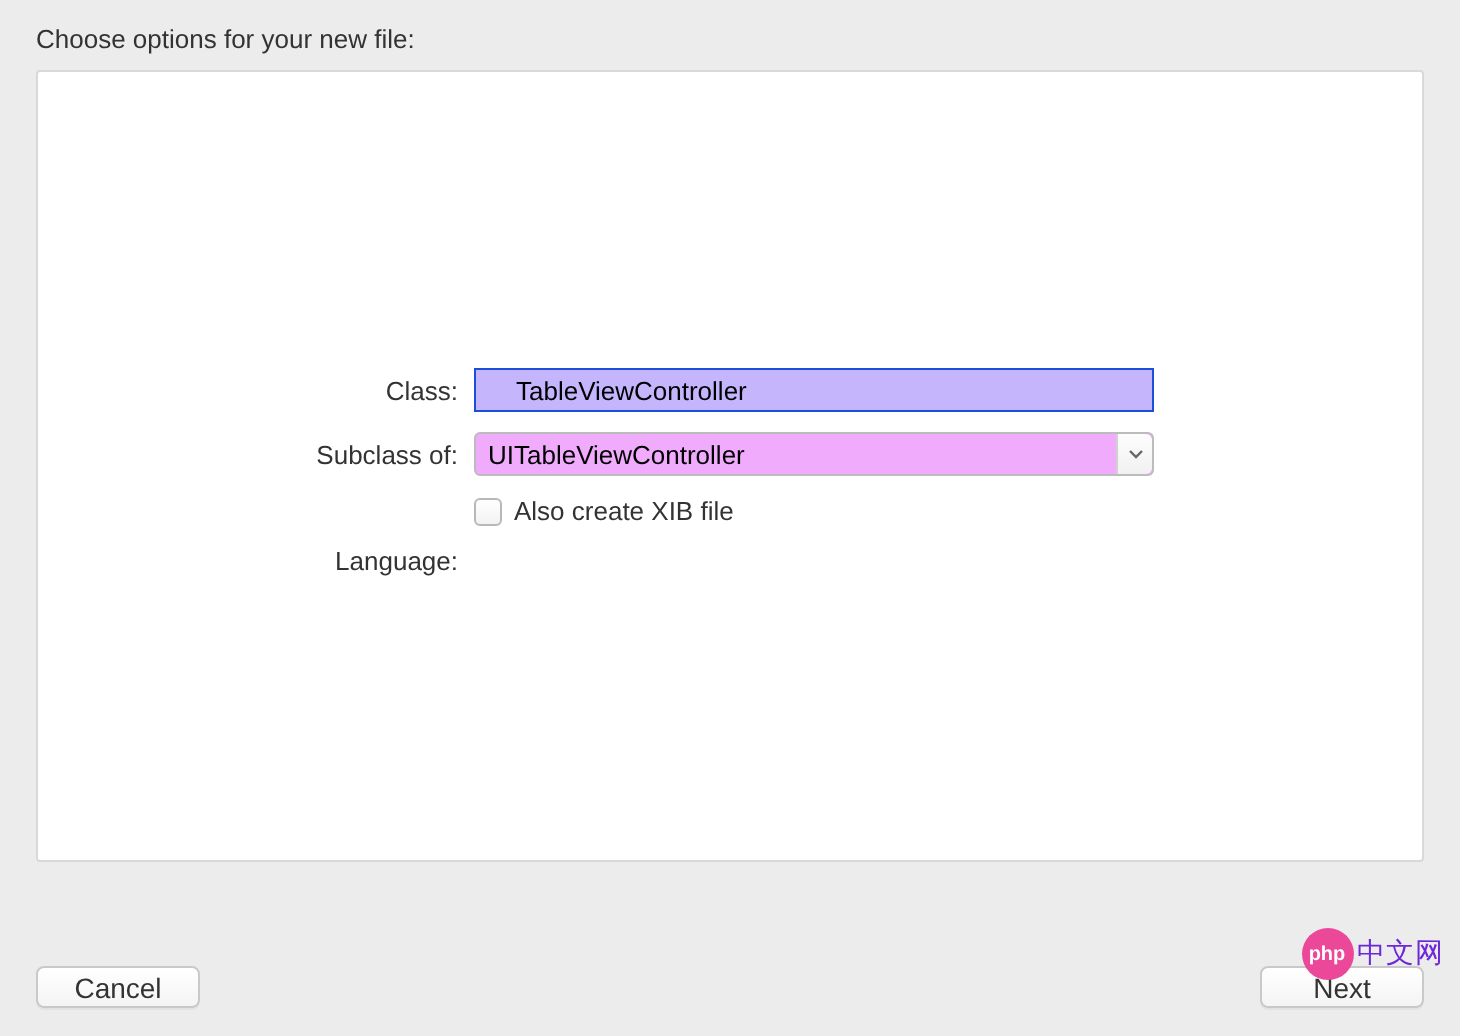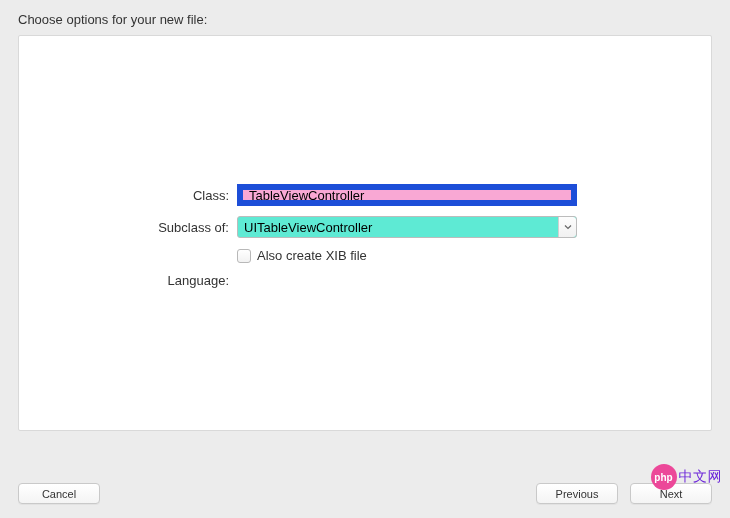--- a/index.html
+++ b/index.html
@@ -47,38 +47,38 @@
       font-size: 13px;
       color: #333;
     }
     .form-control-wrap {
       width: 340px;
       position: relative;
     }
     .text-input {
       width: 100%;
       height: 22px;
-      border: 6px solid #1d4ed8;
+      border: 1px solid #1d4ed8;
       border-radius: 0;
-      padding: 2px 6px;
+      padding: 2px 20px;
       font-size: 13px;
       font-family: inherit;
       outline: none;
-      background: #f9a8d4;
+      background: #c4b5fd;
     }
     .combo-input {
       width: 100%;
       height: 22px;
       border: 1px solid #bcbcbc;
       border-radius: 3px;
       padding: 2px 24px 2px 6px;
       font-size: 13px;
       font-family: inherit;
       outline: none;
-      background: #5eead4;
+      background: #f0abfc;
       position: relative;
     }
     .combo-button {
       position: absolute;
       right: 1px;
       top: 1px;
       width: 18px;
       height: 20px;
       border-left: 1px solid #d0d0d0;
       display: flex;
@@ -143,21 +143,21 @@
     .footer-right {
       display: flex;
       gap: 12px;
     }
     .btn {
       min-width: 82px;
       height: 21px;
       border: 1px solid #c9c9c9;
       border-radius: 4px;
       background: linear-gradient(#ffffff, #f4f4f4);
-      font-size: 11px;
+      font-size: 14px;
       font-family: inherit;
       color: #333;
       cursor: default;
       padding: 0 14px;
       display: flex;
       align-items: center;
       justify-content: center;
       box-shadow: 0 1px 0 rgba(0,0,0,0.04);
     }
     .watermark {
@@ -238,21 +238,20 @@
     </div>
 
   </div>
 </div>
 
 <div class="footer">
   <div>
     <button class="btn">Cancel</button>
   </div>
   <div class="footer-right">
-    <button class="btn">Previous</button>
     <button class="btn">Next</button>
   </div>
 </div>
 
 <div class="watermark">
   <div class="wm-circle">php</div>
   <div class="wm-text">中文网</div>
 </div>
 
 </body></html>

